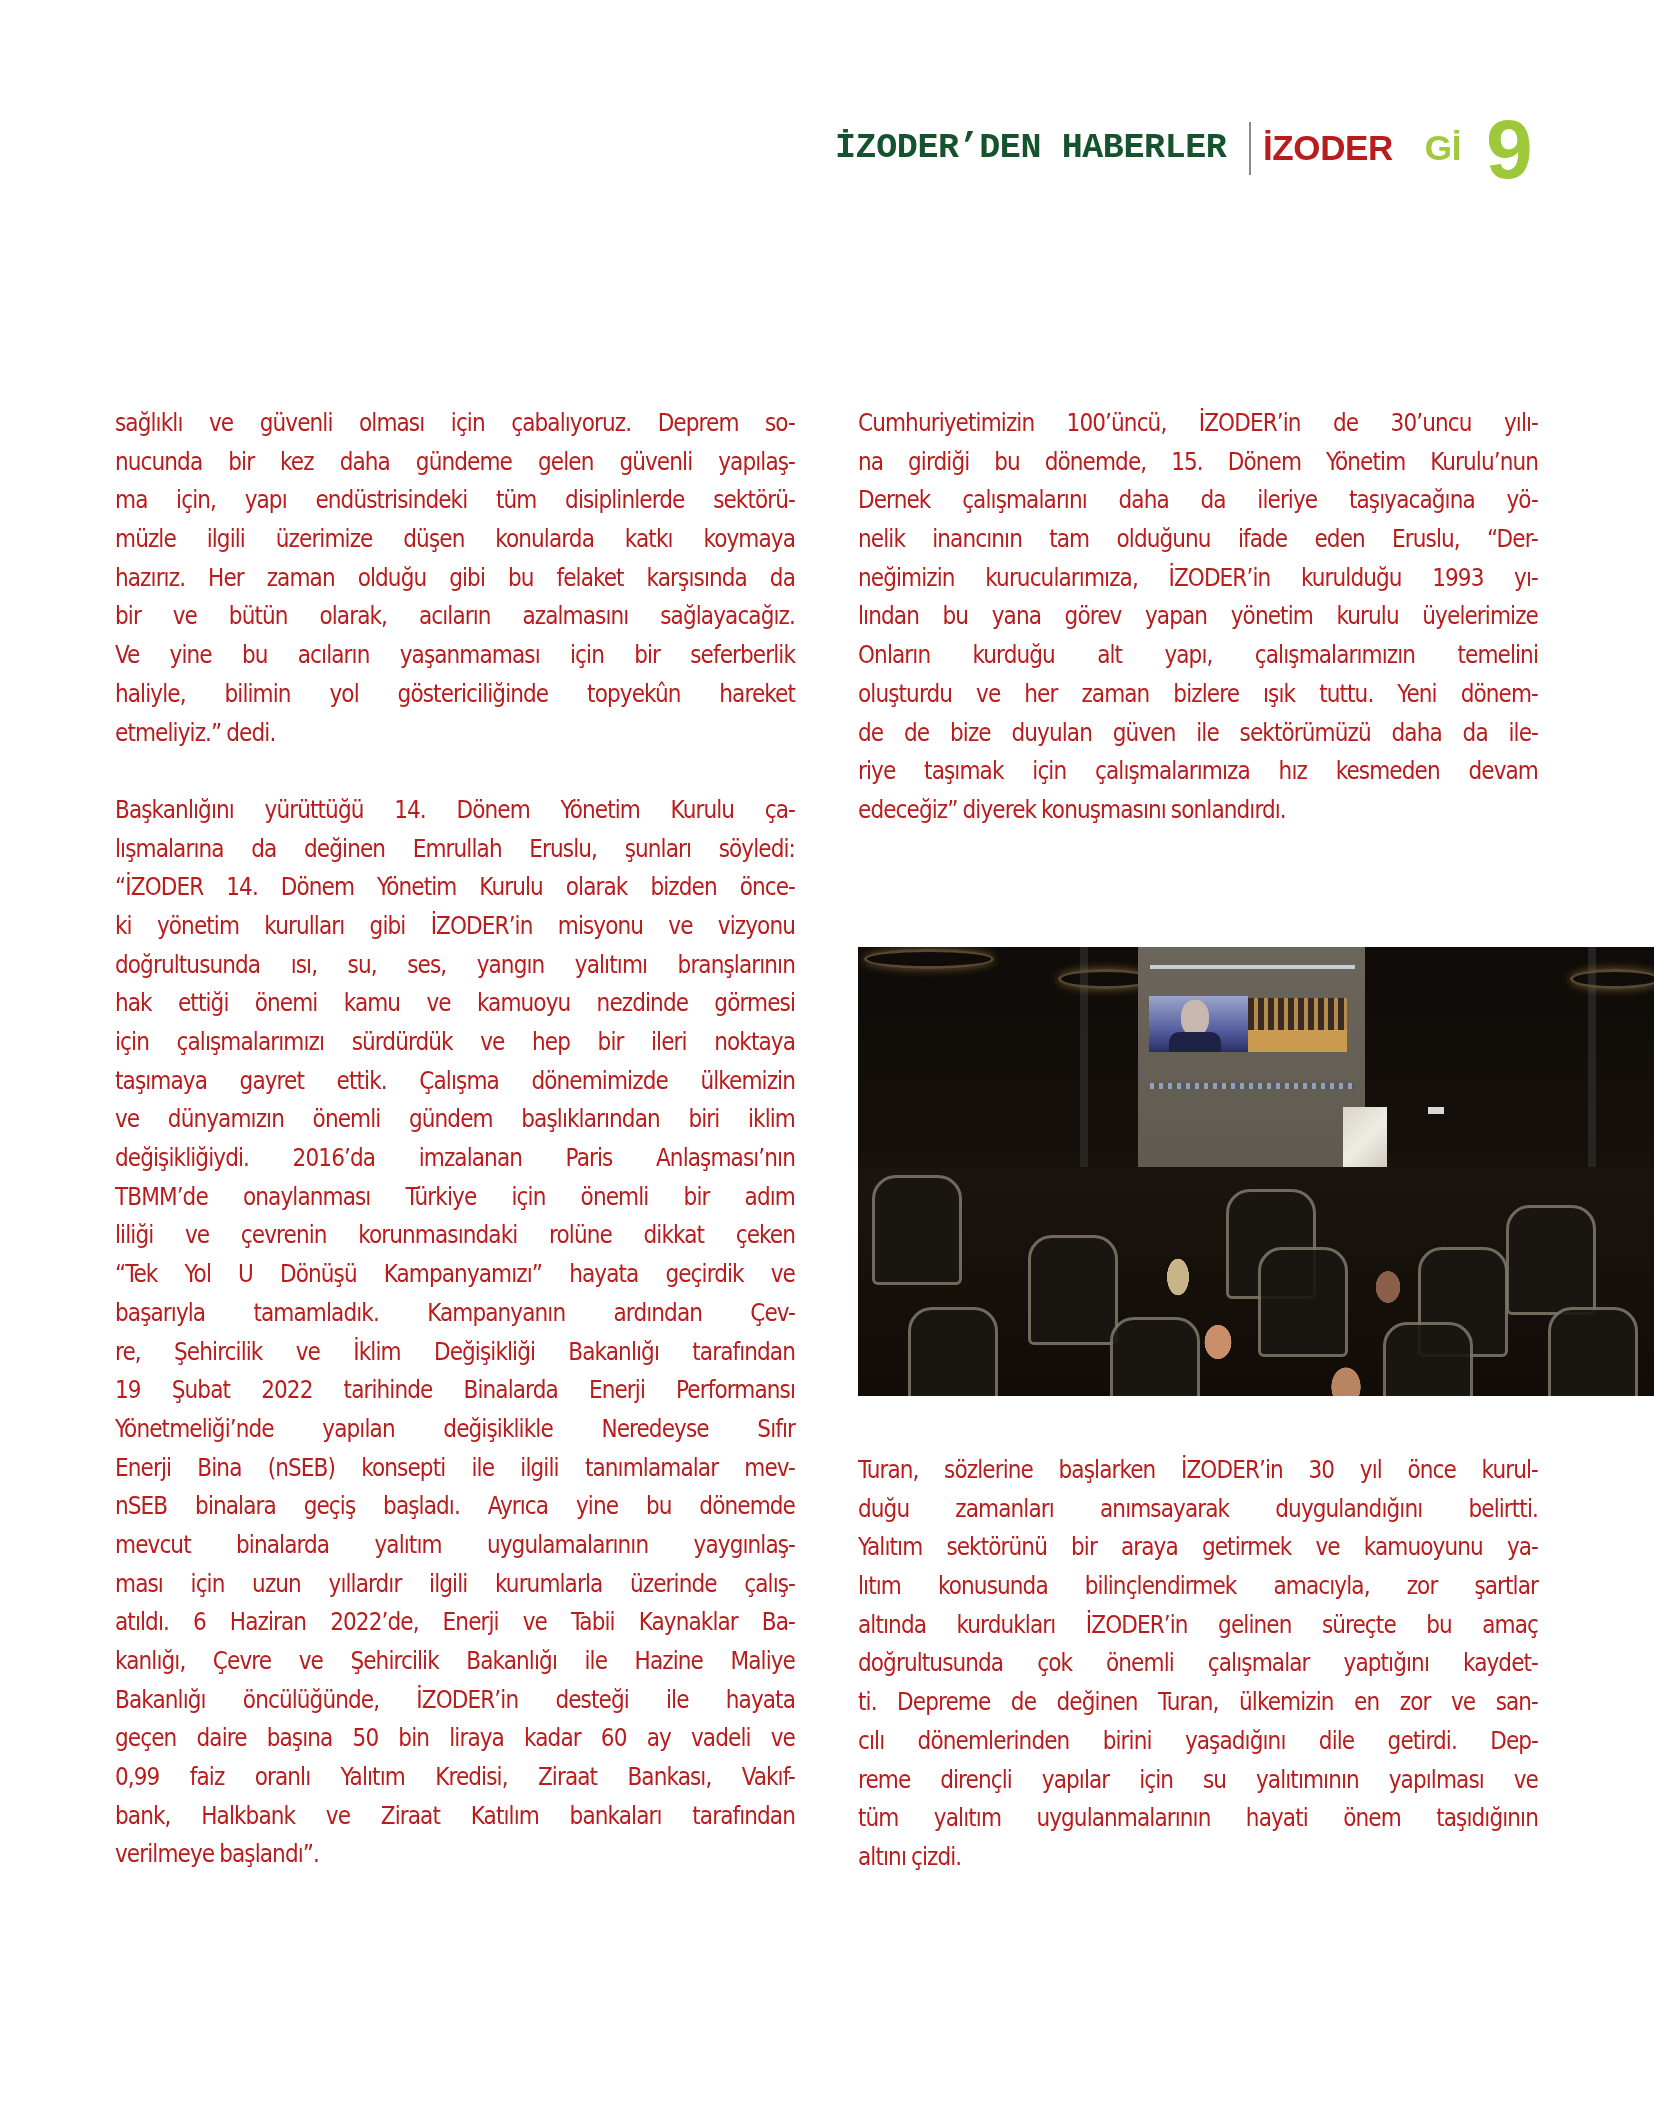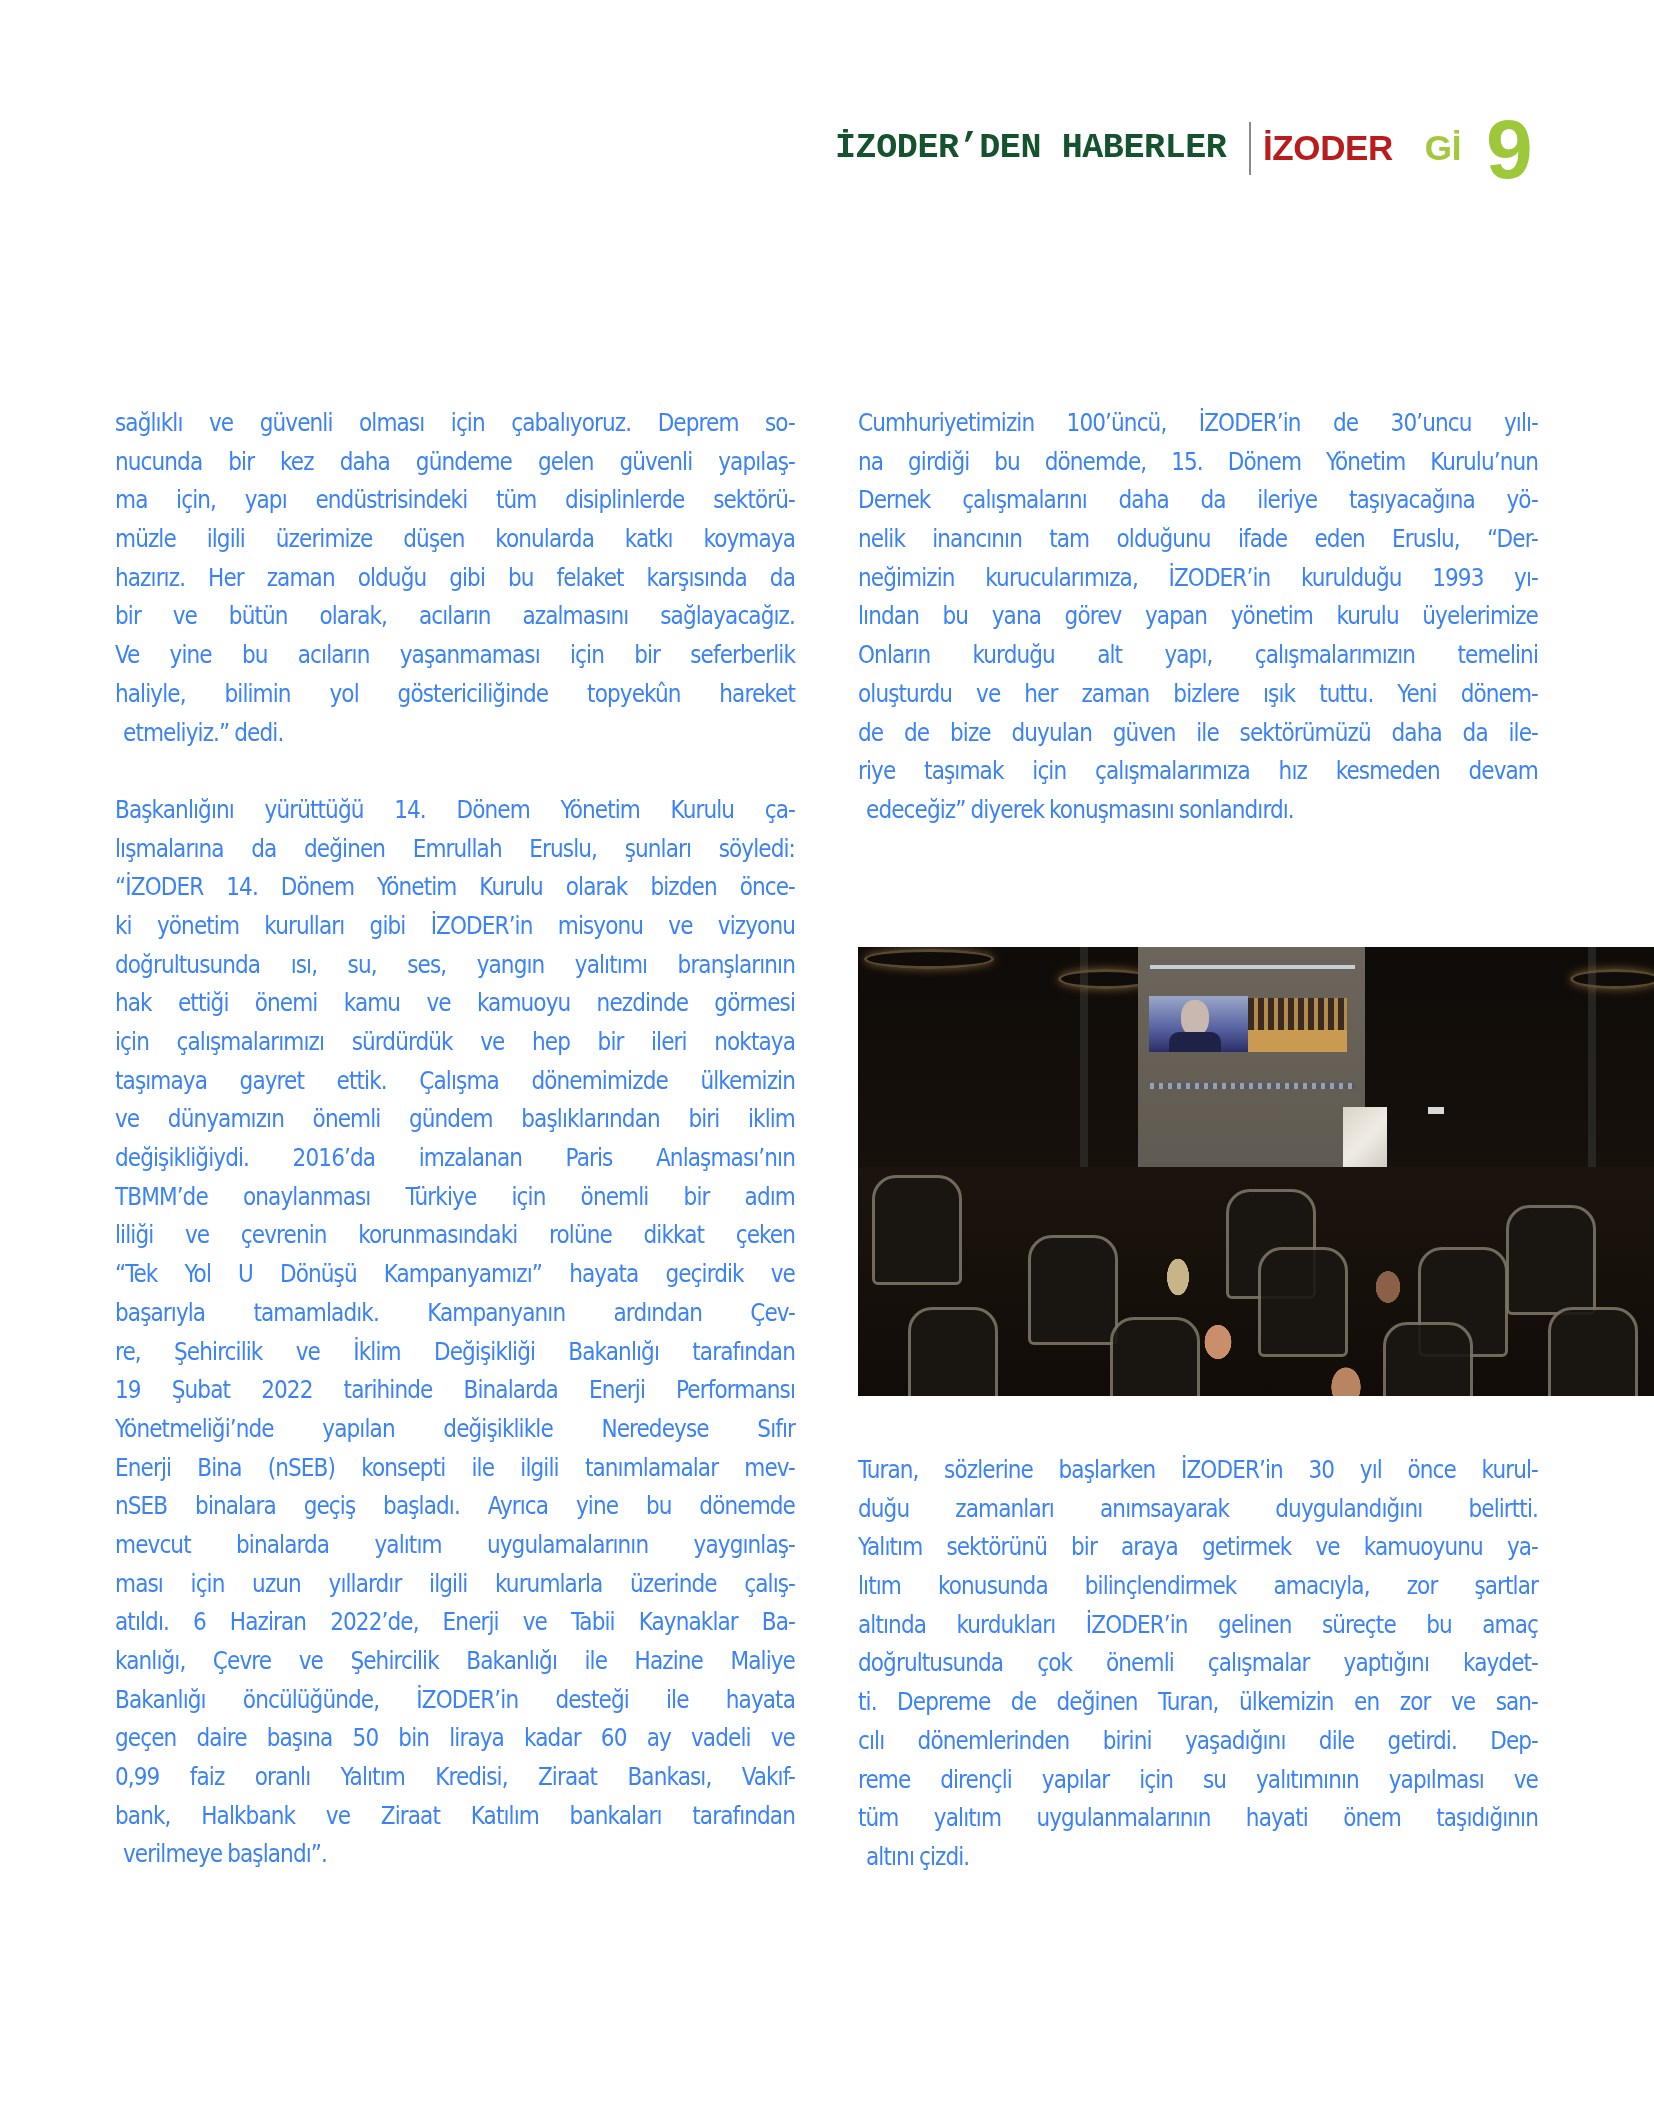--- a/index.html
+++ b/index.html
@@ -26,31 +26,31 @@
     .mag-name .lime { color: #a2c83c; margin-left: 32px; }
     .page-number {
       position: absolute; left: 1486px; top: 104px;
       font-family: "Liberation Sans", sans-serif; font-weight: bold;
       font-size: 84px; line-height: 90px; color: #9dc839;
     }
 
     
     .col {
       position: absolute; width: 680px;
-      font-family: "DejaVu Sans", sans-serif; font-size: 24px; color: #3b82f6;
+      font-family: "DejaVu Sans", sans-serif; font-size: 24px; color: #b91c1c;
       font-stretch: condensed;
     }
     .col-left { left: 115px; top: 404px; }
     .col-right { left: 858px; top: 404px; }
     .col-right-2 { left: 858px; top: 1451px; }
     .line {
       display: block; height: 38.7px; line-height: 38.7px; white-space: nowrap;
       text-align: justify; text-align-last: justify; letter-spacing: -0.9px; word-spacing: -1px;
     }
-    .line.last { text-align-last: left; margin-left: 8px; }
+    .line.last { text-align-last: left; }
     .para-gap { display: block; height: 38.7px; }
 
     
     .photo {
       position: absolute; left: 858px; top: 947px; width: 796px; height: 449px; overflow: hidden;
       background: linear-gradient(180deg, #0f0b08 0%, #15100b 45%, #1f1810 70%, #2a2015 100%);
     }
     .photo .pillar { position: absolute; top: 0; width: 8px; height: 280px; background: #3a3c3a; opacity: .5; }
     .photo .chandelier {
       position: absolute; height: 20px; border-radius: 50%;

